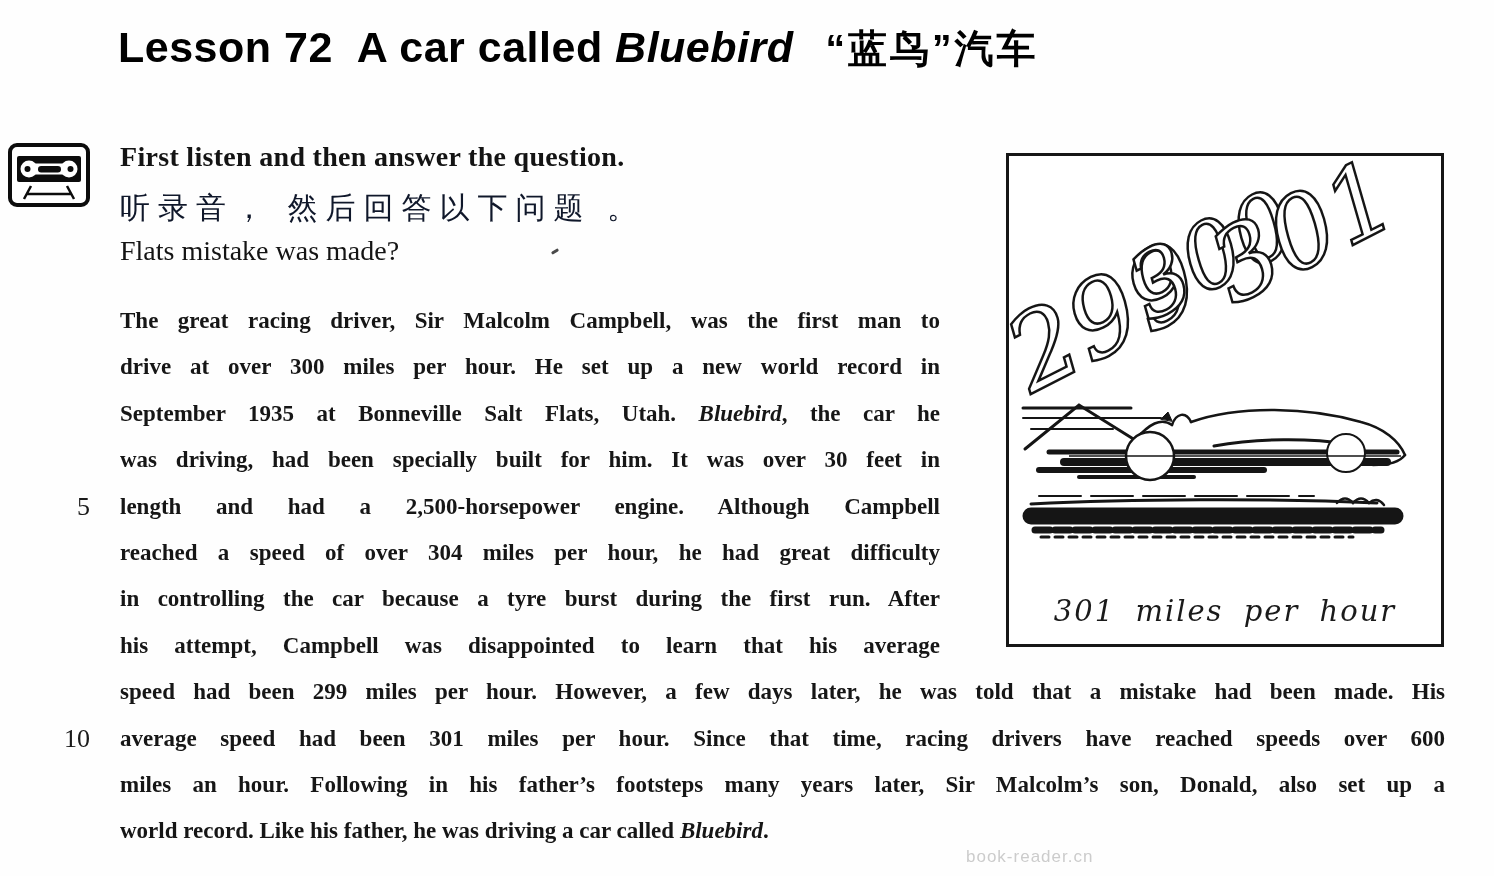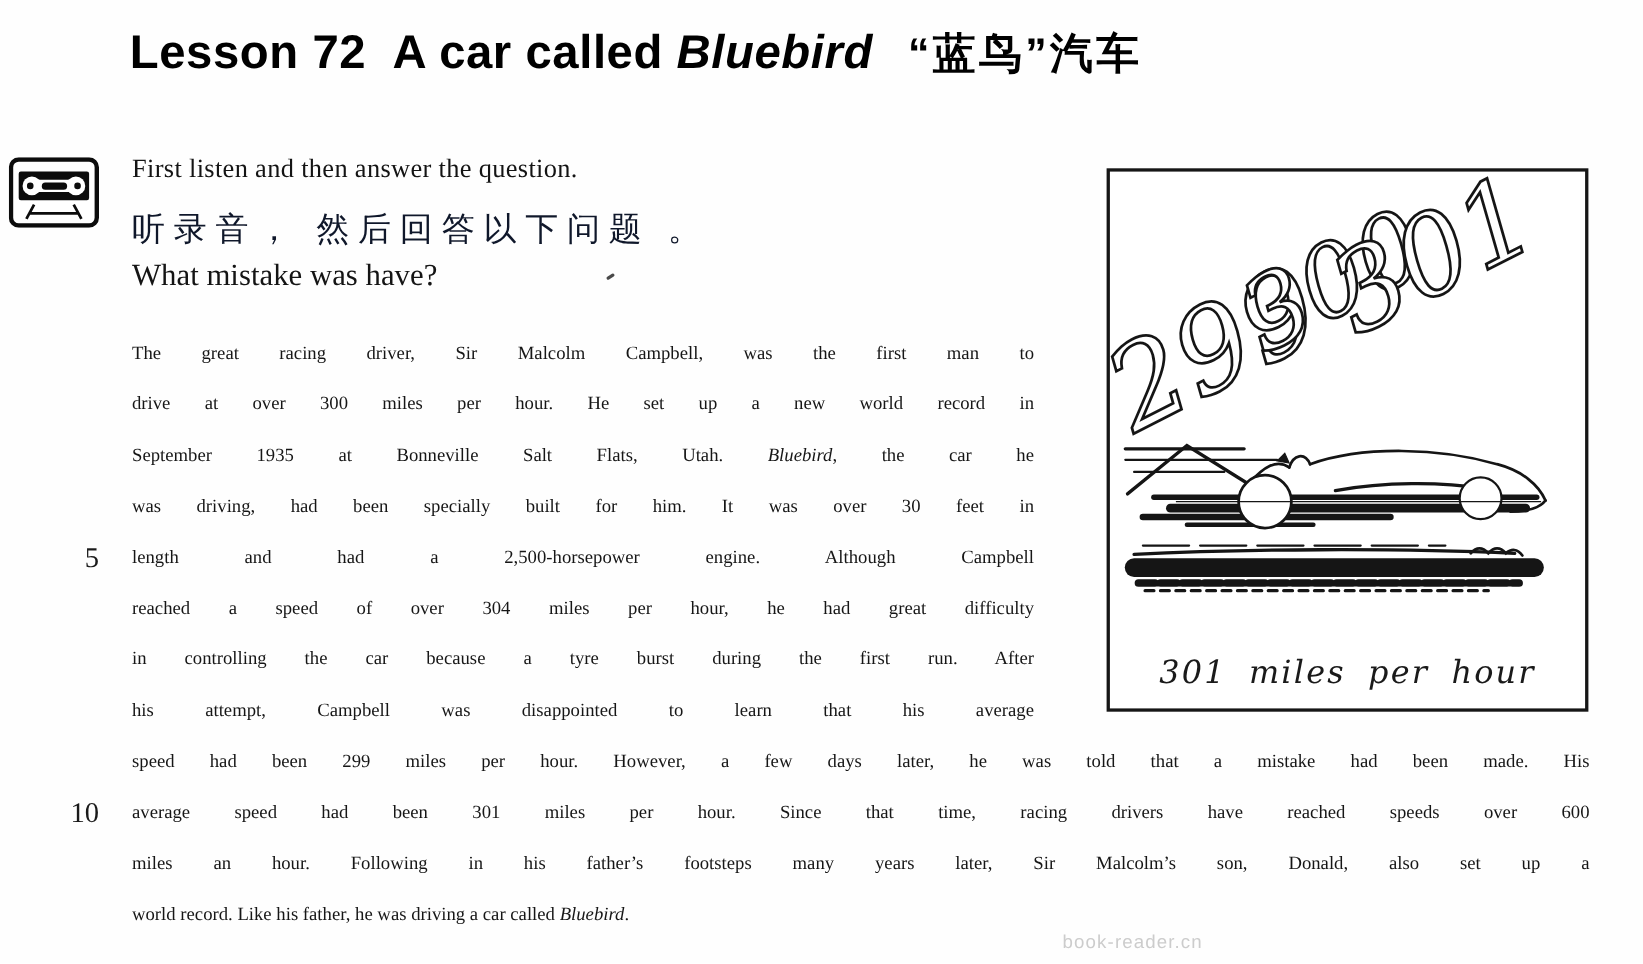--- a/index.html
+++ b/index.html
@@ -19,34 +19,34 @@
     letter-spacing:0.5px; white-space:pre;
   }
   .t-name { margin-left:24px; }
   .t-name .ital-b { font-style:italic; }
   .t-cn { margin-left:32px; font-size:39px; letter-spacing:3px; }
 
   
   .cassette { position:absolute; left:8px; top:143px; }
   .listen-head {
     position:absolute; left:120px; top:141px;
-    font-weight:normal; font-size:24px; letter-spacing:0.3px;
+    font-weight:bold; font-size:28px; letter-spacing:0.3px;
   }
   .listen-zh {
     position:absolute; left:120px; top:188px;
     font-size:30px; letter-spacing:8px; color:#0f172a;text-align:right;
   }
   .question { position:absolute; left:120px; top:235px; font-size:28px; }
   .stray {
     position:absolute; left:551px; top:250px; width:8px; height:3px;
     background:#4a4a4a; border-radius:2px; transform:rotate(-32deg);
   }
 
   
-  .passage { position:absolute; left:120px; top:298px; width:1325px; font-size:17px; }
+  .passage { position:absolute; left:120px; top:298px; width:1325px; font-size:23px;font-weight:bold; }
   .pline {
     height:46.4px; line-height:46.4px;
     text-align:justify; text-align-last:justify;
     color:#161616;
   }
   .pline.narrow { width:820px; }
   .pline.wide { width:1325px; }
   .pline.last { text-align-last:left; }
   .ital { font-style:italic; }
   .mnum {
@@ -99,21 +99,21 @@
       <rect x="21" y="20.5" width="40" height="11" rx="5.5" fill="#ffffff"></rect>
       <rect x="30" y="23" width="23" height="6.5" rx="3.2" fill="#0c0c0c"></rect>
       <circle cx="19.5" cy="26" r="3" fill="#0c0c0c"></circle>
       <circle cx="62.5" cy="26" r="3" fill="#0c0c0c"></circle>
       <path d="M23 43 L16 56 M59 43 L66 56 M18 51 H64" fill="none" stroke="#0c0c0c" stroke-width="2.5"></path>
     </svg>
   </div>
 
   <div class="listen-head">First listen and then answer the question.</div>
   <div class="listen-zh">听录音， 然后回答以下问题 。</div>
-  <div class="question">What mistake was have?</div>
+  <div class="question">Flats mistake was made?</div>
   <div class="stray"></div>
 
   <div class="mnum" id="mnum5">5</div>
   <div class="mnum" id="mnum10">10</div>
 
   <div class="passage">
     <div class="pline narrow"><span>The great racing driver, Sir Malcolm Campbell, was the first man to</span><span class="ital"></span><span></span></div>
     <div class="pline narrow"><span>drive at over 300 miles per hour. He set up a new world record in</span><span class="ital"></span><span></span></div>
     <div class="pline narrow"><span>September 1935 at Bonneville Salt Flats, Utah. </span><span class="ital">Bluebird</span><span>, the car he</span></div>
     <div class="pline narrow"><span>was driving, had been specially built for him. It was over 30 feet in</span><span class="ital"></span><span></span></div>

